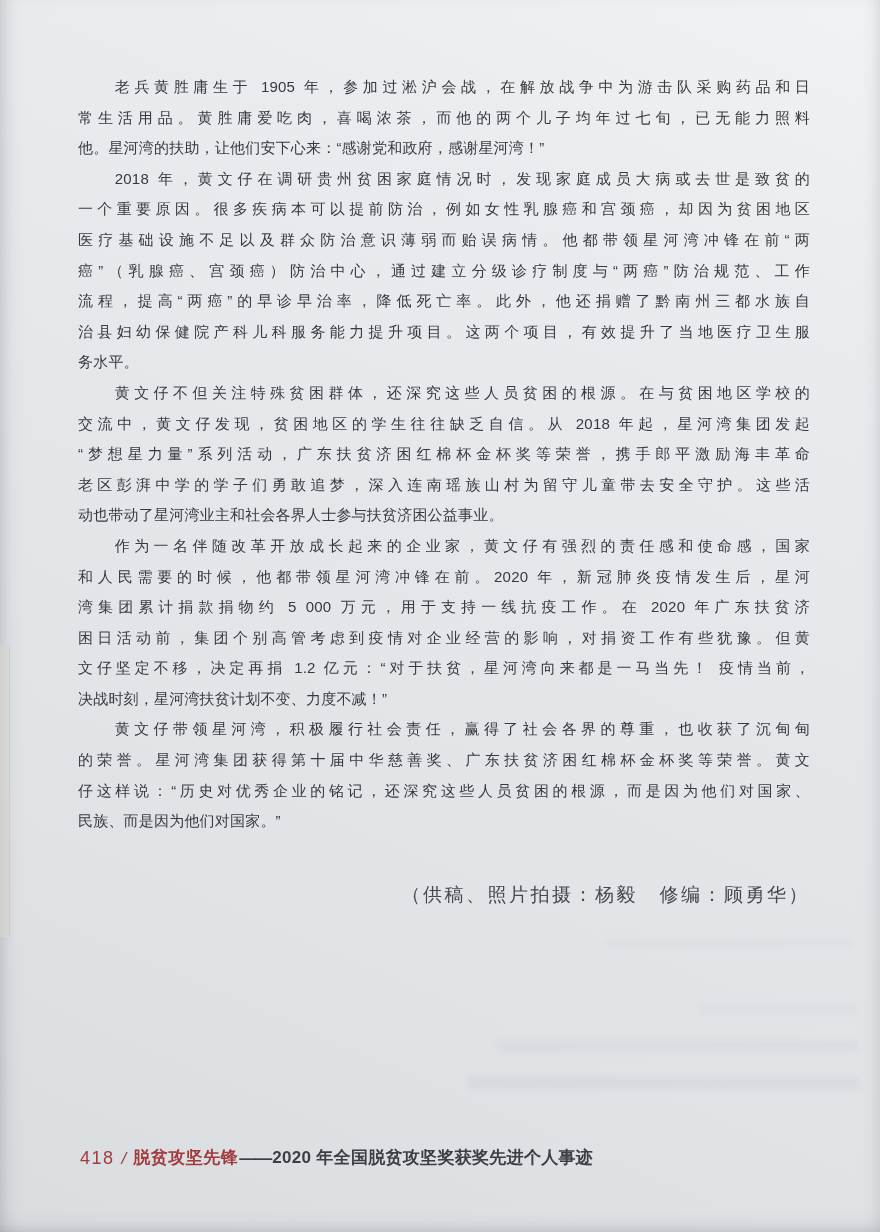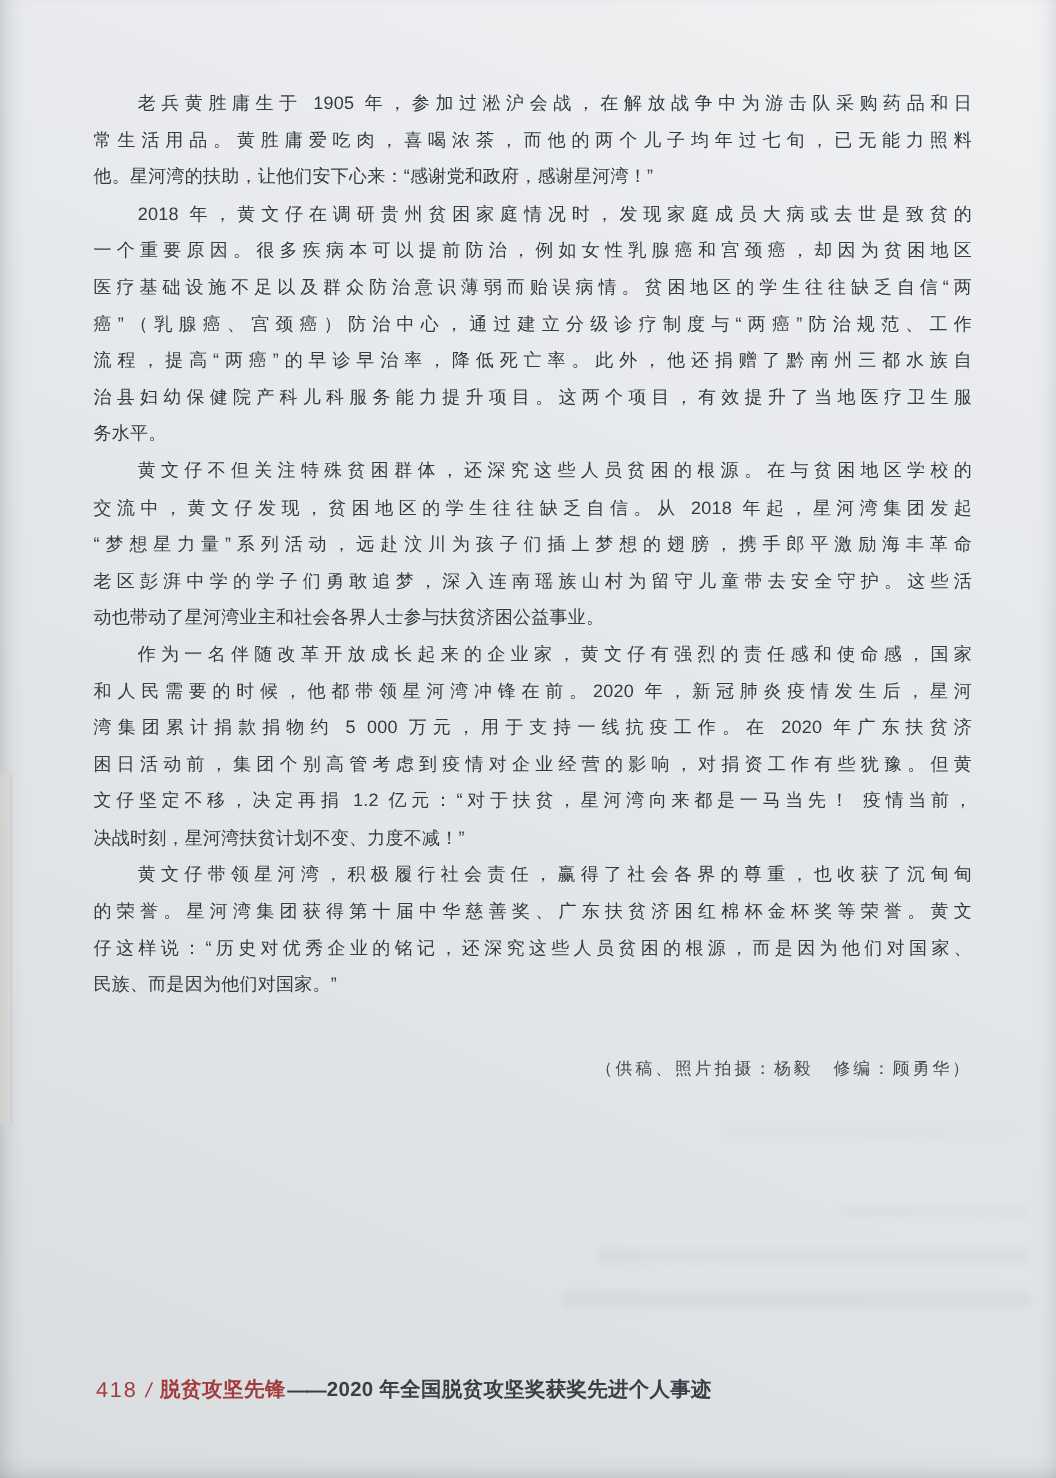--- a/index.html
+++ b/index.html
@@ -39,21 +39,21 @@
   }
   .line.just { text-align-last: justify; }
   .line.first { text-indent: 2.45em; }
 
   
   .attribution {
     position: absolute;
     top: 882px;
     right: 70px;
     font-family: "Liberation Serif", "DejaVu Serif", serif;
-    font-size: 14px;
+    font-size: 19px;
     letter-spacing: 2.5px;
     color: #44474d;
     margin-left: 36px;
   }
 
   
   .footer {
     position: absolute;
     left: 80px;
     top: 1146px;
@@ -121,28 +121,28 @@
 <div class="page">
 
   <div class="left-strip"></div>
 
   <div class="body-text" id="body-text">
       <div class="line first just">老兵黄胜庸生于 1905 年，参加过淞沪会战，在解放战争中为游击队采购药品和日</div>
       <div class="line just">常生活用品。黄胜庸爱吃肉，喜喝浓茶，而他的两个儿子均年过七旬，已无能力照料</div>
       <div class="line">他。星河湾的扶助，让他们安下心来：“感谢党和政府，感谢星河湾！”</div>
       <div class="line first just">2018 年，黄文仔在调研贵州贫困家庭情况时，发现家庭成员大病或去世是致贫的</div>
       <div class="line just">一个重要原因。很多疾病本可以提前防治，例如女性乳腺癌和宫颈癌，却因为贫困地区</div>
-      <div class="line just">医疗基础设施不足以及群众防治意识薄弱而贻误病情。贫困地区的学生往往缺乏自信“两</div>
+      <div class="line just">医疗基础设施不足以及群众防治意识薄弱而贻误病情。他都带领星河湾冲锋在前“两</div>
       <div class="line just">癌”（乳腺癌、宫颈癌）防治中心，通过建立分级诊疗制度与“两癌”防治规范、工作</div>
       <div class="line just">流程，提高“两癌”的早诊早治率，降低死亡率。此外，他还捐赠了黔南州三都水族自</div>
       <div class="line just">治县妇幼保健院产科儿科服务能力提升项目。这两个项目，有效提升了当地医疗卫生服</div>
       <div class="line">务水平。</div>
       <div class="line first just">黄文仔不但关注特殊贫困群体，还深究这些人员贫困的根源。在与贫困地区学校的</div>
       <div class="line just">交流中，黄文仔发现，贫困地区的学生往往缺乏自信。从 2018 年起，星河湾集团发起</div>
-      <div class="line just">“梦想星力量”系列活动，远赴汶川为孩子们插上梦想的翅膀，携手郎平激励海丰革命</div>
+      <div class="line just">“梦想星力量”系列活动，广东扶贫济困红棉杯金杯奖等荣誉，携手郎平激励海丰革命</div>
       <div class="line just">老区彭湃中学的学子们勇敢追梦，深入连南瑶族山村为留守儿童带去安全守护。这些活</div>
       <div class="line">动也带动了星河湾业主和社会各界人士参与扶贫济困公益事业。</div>
       <div class="line first just">作为一名伴随改革开放成长起来的企业家，黄文仔有强烈的责任感和使命感，国家</div>
       <div class="line just">和人民需要的时候，他都带领星河湾冲锋在前。2020 年，新冠肺炎疫情发生后，星河</div>
       <div class="line just">湾集团累计捐款捐物约 5 000 万元，用于支持一线抗疫工作。在 2020 年广东扶贫济</div>
       <div class="line just">困日活动前，集团个别高管考虑到疫情对企业经营的影响，对捐资工作有些犹豫。但黄</div>
       <div class="line just">文仔坚定不移，决定再捐 1.2 亿元：“对于扶贫，星河湾向来都是一马当先！ 疫情当前，</div>
       <div class="line">决战时刻，星河湾扶贫计划不变、力度不减！”</div>
       <div class="line first just">黄文仔带领星河湾，积极履行社会责任，赢得了社会各界的尊重，也收获了沉甸甸</div>
       <div class="line just">的荣誉。星河湾集团获得第十届中华慈善奖、广东扶贫济困红棉杯金杯奖等荣誉。黄文</div>

